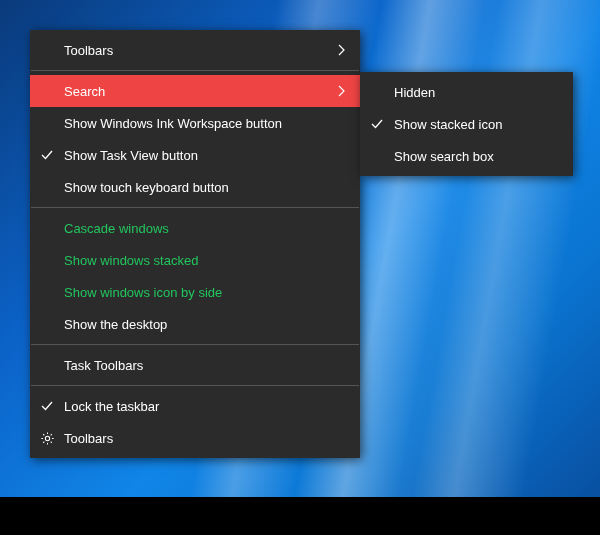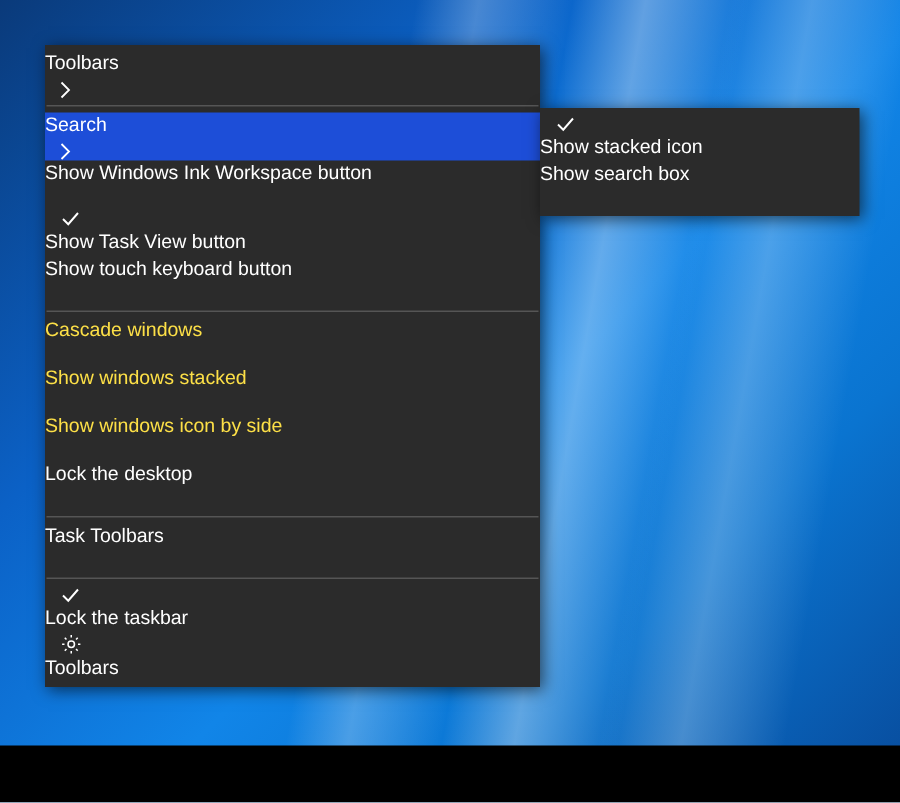--- a/index.html
+++ b/index.html
@@ -38,31 +38,30 @@
       width: 330px;
     }
     .sub-menu {
       left: 360px;
       top: 72px;
       width: 213px;
     }
     
     .menu-item {
       display: flex;
-      align-items: flex-start;
+      align-items: center;
       height: 32px;
       padding: 0 14px 0 0;
       cursor: default;
-      flex-direction: column;
     }
     .menu-item.hover {
-      background: #1d4ed8;
+      background: #ef4444;
     }
     .menu-item.disabled .menu-label {
-      color: #fde047;
+      color: #22c55e;
     }
     .menu-icon-slot {
       width: 34px;
       display: flex;
       align-items: center;
       justify-content: center;
       flex-shrink: 0;
     }
     .menu-label {
       flex: 1;
@@ -151,21 +150,21 @@
     </div>
 
     <div class="menu-item disabled">
       <span class="menu-icon-slot"></span>
       <span class="menu-label">Show windows icon by side</span>
       <span class="chevron-slot"></span>
     </div>
 
     <div class="menu-item">
       <span class="menu-icon-slot"></span>
-      <span class="menu-label">Lock the desktop</span>
+      <span class="menu-label">Show the desktop</span>
       <span class="chevron-slot"></span>
     </div>
 
     <div class="separator"></div>
 
     <div class="menu-item">
       <span class="menu-icon-slot"></span>
       <span class="menu-label">Task Toolbars</span>
       <span class="chevron-slot"></span>
     </div>
@@ -192,20 +191,24 @@
         </svg>
       </span>
       <span class="menu-label">Toolbars</span>
       <span class="chevron-slot"></span>
     </div>
 
   </div>
 
   <div class="context-menu sub-menu">
 
+    <div class="menu-item">
+      <span class="menu-icon-slot"></span>
+      <span class="menu-label">Hidden</span>
+    </div>
 
     <div class="menu-item">
       <span class="menu-icon-slot">
         <svg width="14" height="14" viewBox="0 0 14 14">
             <path d="M2 7 L5.5 10.5 L12 3" stroke="#fff" stroke-width="1.3" fill="none"></path>
           </svg>
       </span>
       <span class="menu-label">Show stacked icon</span>
     </div>
 

